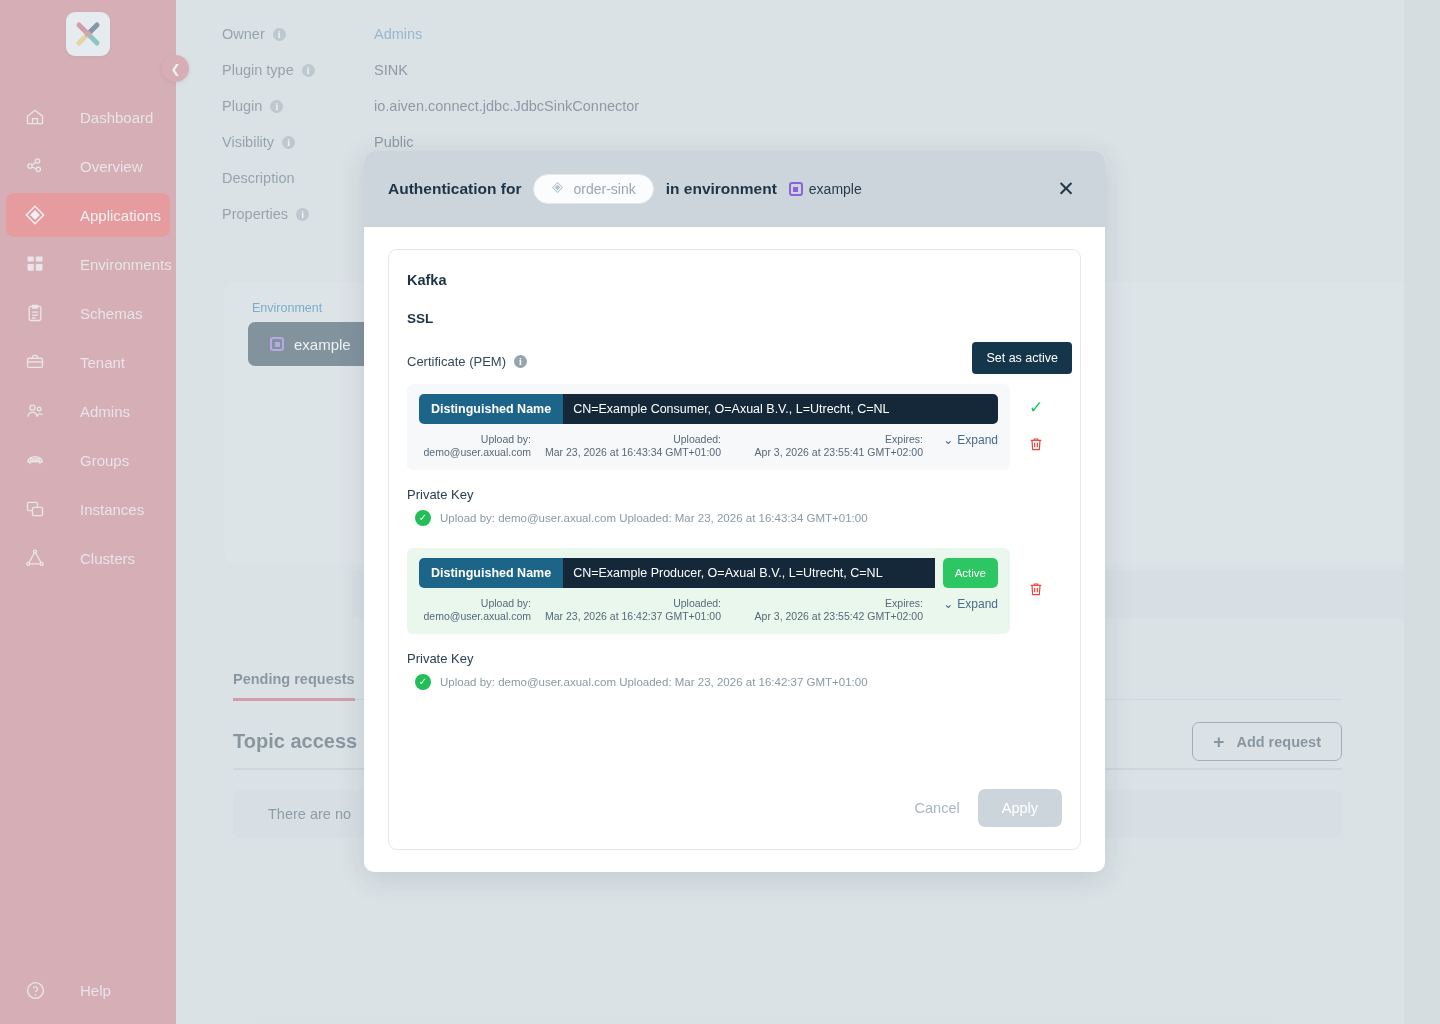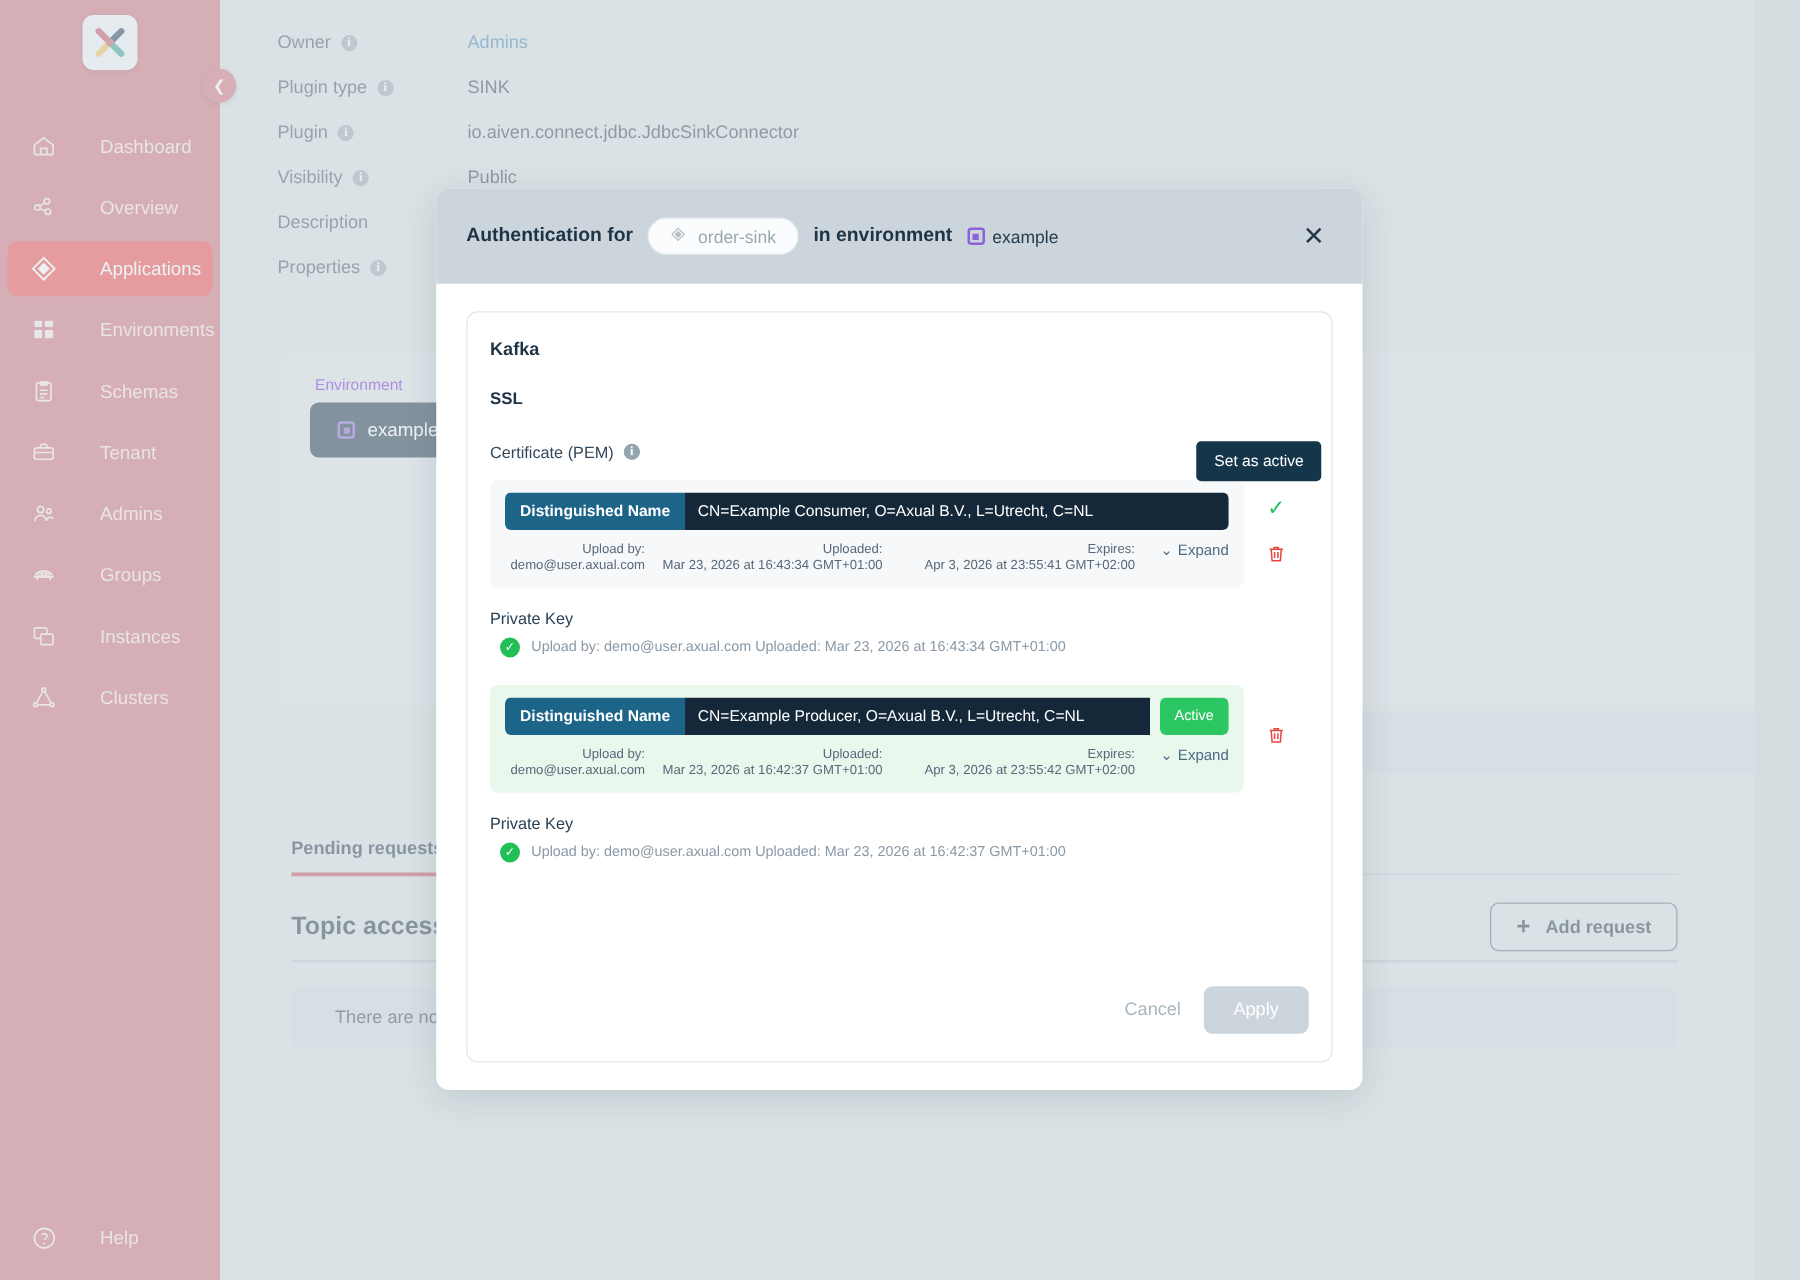--- a/index.html
+++ b/index.html
@@ -60,21 +60,21 @@
     display: inline-flex; align-items: center; justify-content: center;
     font-family: "Liberation Serif", serif;
   }
   .dval { color: #2a3f50; }
   .dval.link { color: #3d7fb0; }
 
   .env-card {
     position: absolute; left: 48px; top: 282px; width: 420px; height: 282px;
     background: #dbe2e6; border-radius: 12px;
   }
-  .env-card .env-lbl { position: absolute; left: 28px; top: 19px; font-size: 12.5px; color: #6d28d9; }
+  .env-card .env-lbl { position: absolute; left: 28px; top: 19px; font-size: 12.5px; color: #0369a1; }
   .env-chip {
     position: absolute; left: 24px; top: 40px; height: 44px; width: 300px;
     background: #123044; border-radius: 7px; color: #fff;
     display: flex; align-items: center; gap: 10px; padding-left: 22px; font-size: 15px;
   }
   .env-sq {
     width: 14px; height: 14px; border: 2px solid #8b63d8; border-radius: 3px;
     display: inline-flex; align-items: center; justify-content: center;
   }
   .env-sq i { width: 5px; height: 5px; background: #8b63d8; display: block; }
@@ -116,21 +116,21 @@
   .empty-box {
     position: absolute; left: 57px; top: 790px; right: 62px; height: 48px;
     background: #cfd8dd; border-radius: 8px;
     display: flex; align-items: center; padding-left: 35px;
     color: #2c4456; font-size: 14.5px;
   }
 
   
   .overlay { position: absolute; inset: 0; background: rgba(222,229,233,.55); z-index: 10; }
   .modal {
-    position: absolute; left: 349px; top: 151px; width: 741px; height: 721px;
+    position: absolute; left: 364px; top: 151px; width: 741px; height: 721px;
     background: #ffffff; border-radius: 10px; z-index: 11;
     box-shadow: 0 6px 28px rgba(40,60,75,.14);
     display: flex; flex-direction: column;
     overflow: visible;
   }
   .modal-head {
     height: 76px; background: #ccd5db; border-radius: 10px 10px 0 0;
     display: flex; align-items: center; padding: 0 24px; gap: 12px;
   }
   .mh-title { font-size: 15.5px; font-weight: bold; color: #1e3446; }
@@ -213,21 +213,21 @@
   }
   .btn-cancel { background: none; border: none; font-size: 14.5px; color: #a9b6bf; cursor: pointer; font-family: inherit; }
   .btn-apply {
     background: #ccd5dc; border: none; color: #ffffff; font-size: 14.5px;
     padding: 11px 24px; border-radius: 7px; cursor: pointer; font-family: inherit;
   }
 
   .tooltip {
     position: absolute; right: -10px; top: -42px;
     background: #15354b; color: #fff; font-size: 12.5px;
-    padding: 9px 14px; border-radius: 4px; white-space: nowrap; z-index: 20; margin-top: 11px;
+    padding: 9px 14px; border-radius: 4px; white-space: nowrap; z-index: 20;
   }
 </style>
 </head>
 <body>
 
 <div class="app">
 
   <div class="page">
 
     <div class="detail-list">

